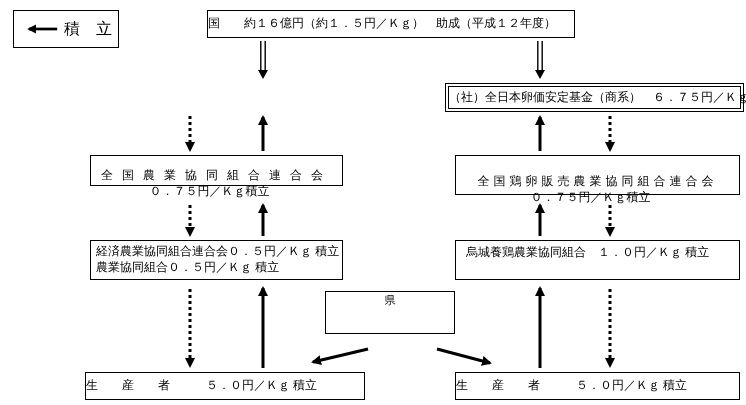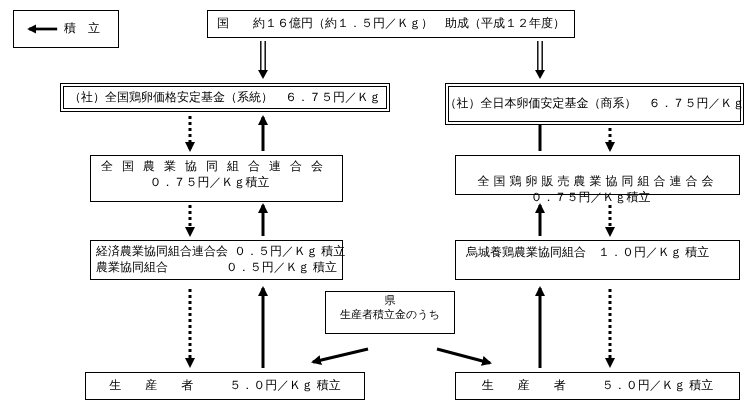--- a/index.html
+++ b/index.html
@@ -6,40 +6,40 @@
   .canvas{
     position:relative;width:746px;height:405px;background:#ffffff;
     font-family:"Liberation Sans","DejaVu Sans",sans-serif;color:#000;
     overflow:hidden;
   }
   #arrow-layer{position:absolute;left:0;top:0;width:746px;height:405px;}
   .box{
     position:absolute;border:1px solid #000;background:#fff;
     font-size:12px;line-height:1.3;box-sizing:border-box;white-space:nowrap;
   }
-  .center-line{display:flex;align-items:center;justify-content:center;}
+  .center-line{display:flex;align-items:center;justify-content:flex-start;font-family:Liberation Serif, serif;}
   
   #legend-box{left:13px;top:10px;width:106px;height:38px;display:flex;flex-direction:column;justify-content:center;gap:2px;padding:2px 5px;}
-  .legend-row{display:flex;align-items:center;gap:5px;font-size:12px;}
+  .legend-row{display:flex;align-items:center;gap:5px;font-size:16px;}
   .legend-row svg{width:40px;height:12px;flex:0 0 auto;}
   
   #national-box{left:207px;top:10px;width:368px;height:28px;}
   
   .fund{border:4px double #000;}
   #left-fund-box{left:60px;top:83px;width:330px;height:29px;}
-  #right-fund-box{left:445px;top:83px;width:299px;height:42px;}
+  #right-fund-box{left:445px;top:83px;width:299px;height:29px;}
   
-  #left-federation-box{left:90px;top:155px;width:253px;height:47px;padding-top:3px;}
+  #left-federation-box{left:90px;top:155px;width:253px;height:31px;padding-top:12px;}
   #right-federation-box{left:455px;top:155px;width:285px;height:40px;padding-top:18px;}
   .fed-line1-wide{text-align:center;letter-spacing:9px;}
   .fed-line1{text-align:center;letter-spacing:4px;}
   .fed-line2{text-align:center;padding-right:14px;}
   
   #left-coop-box{left:90px;top:240px;width:253px;height:40px;padding:3px 5px;}
-  .coop-row{display:flex;justify-content:space-between;gap:6px;}
+  .coop-row{display:flex;justify-content:flex-start;}
   #right-coop-box{left:455px;top:240px;width:285px;height:40px;padding:4px 10px;}
   
   #pref-box{left:325px;top:291px;width:130px;height:43px;text-align:center;font-size:11px;line-height:1.27;padding-top:2px;}
   
   #left-producer-box{left:85px;top:372px;width:280px;height:28px;}
   #right-producer-box{left:455px;top:372px;width:285px;height:28px;}
 </style>
 </head>
 <body>
 
@@ -111,23 +111,20 @@
         <line x1="42" y1="6" x2="11" y2="6" stroke="#000" stroke-width="3" marker-end="url(#ah)"></line>
       </svg>
       <span>積　立</span>
     </div>
   </div>
 
   <div class="box center-line" id="national-box">
     <span>国　　約１６億円（約１．５円／Ｋｇ）　助成（平成１２年度）</span>
   </div>
 
-  <div class="box fund center-line" id="left-fund-box">
-    <span>（社）全国鶏卵価格安定基金（系統）　６．７５円／Ｋｇ</span>
-  </div>
   <div class="box fund center-line" id="right-fund-box">
     <span>（社）全日本卵価安定基金（商系）　６．７５円／Ｋｇ</span>
   </div>
 
   <div class="box" id="left-federation-box">
     <div class="fed-line1-wide">全国農業協同組合連合会</div>
     <div class="fed-line2">０．７５円／Ｋｇ積立</div>
   </div>
   <div class="box" id="right-federation-box">
     <div class="fed-line1">全国鶏卵販売農業協同組合連合会</div>
@@ -143,21 +140,20 @@
       <span>農業協同組合</span>
       <span>０．５円／Ｋｇ 積立</span>
     </div>
   </div>
   <div class="box" id="right-coop-box">
     <span>烏城養鶏農業協同組合　１．０円／Ｋｇ 積立</span>
   </div>
 
   <div class="box" id="pref-box">
     <div>県</div>
-    <div>生産者積立金のうち</div>
   </div>
 
   <div class="box center-line" id="left-producer-box">
     <span>生　　産　　者　　　５．０円／Ｋｇ 積立</span>
   </div>
   <div class="box center-line" id="right-producer-box">
     <span>生　　産　　者　　　５．０円／Ｋｇ 積立</span>
   </div>
 
 </div>

